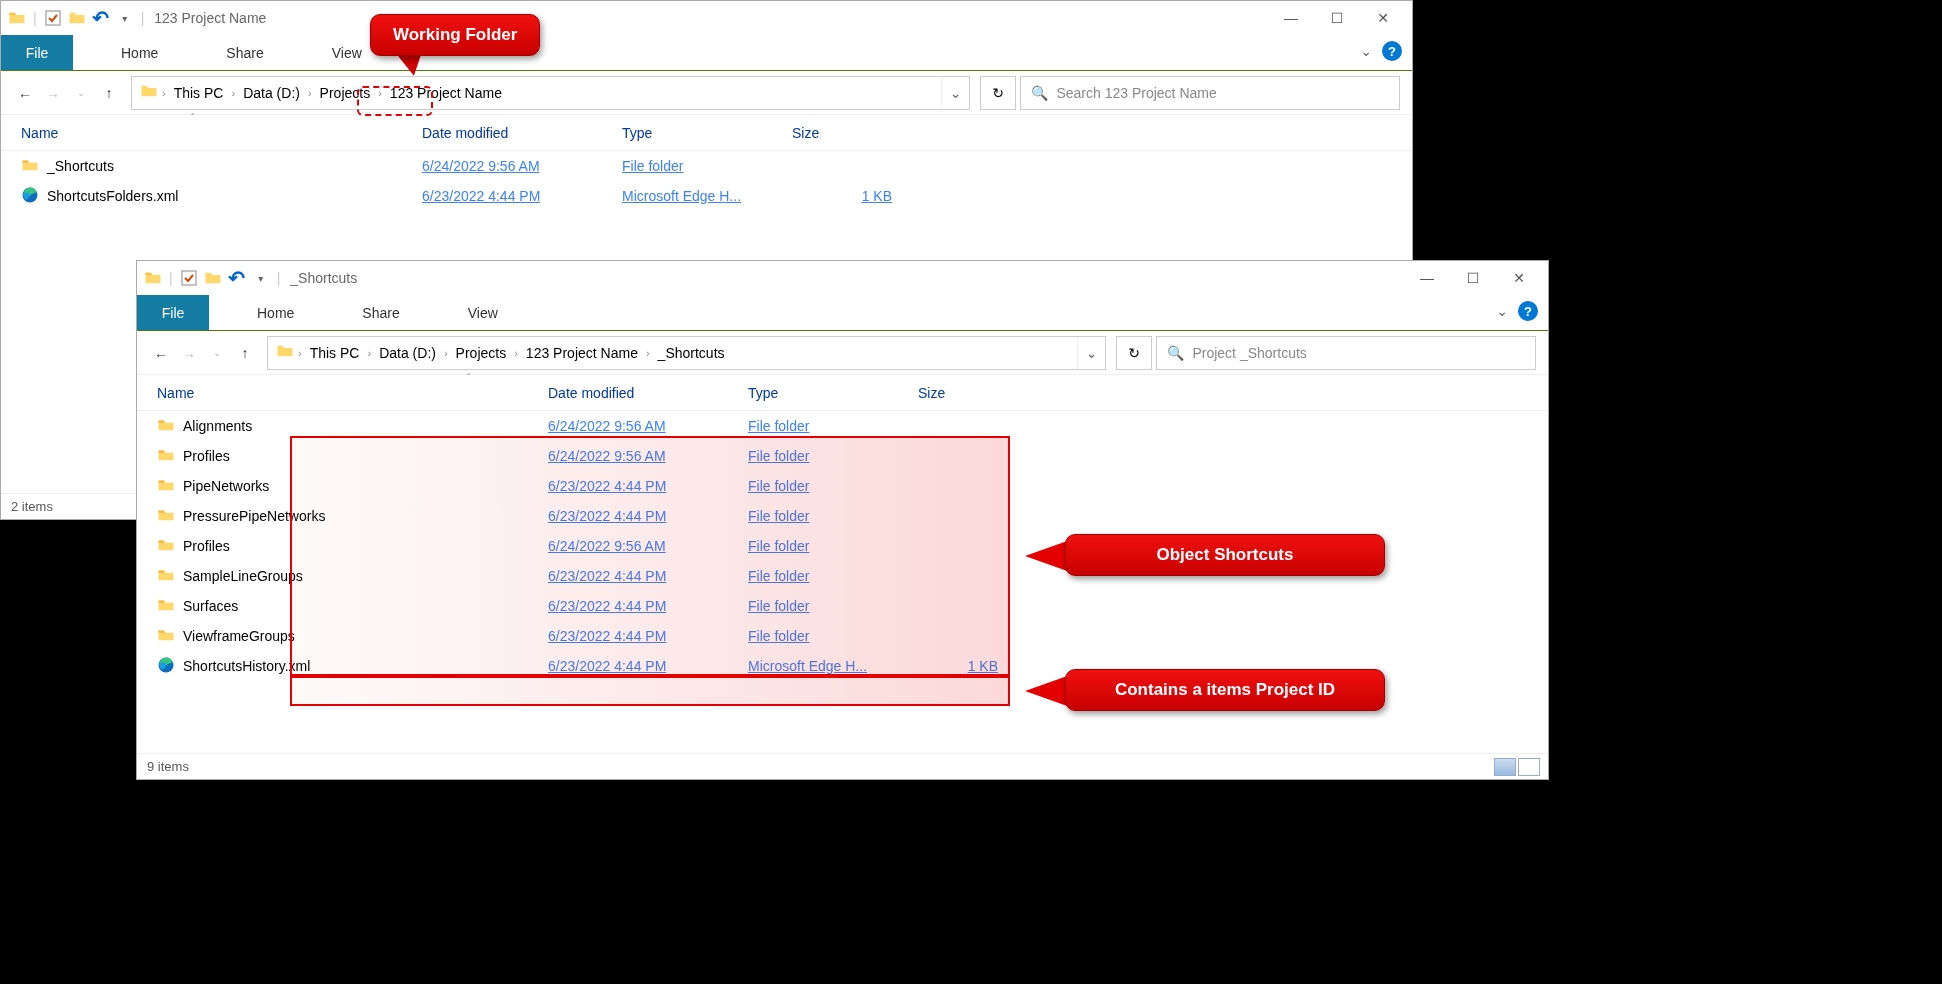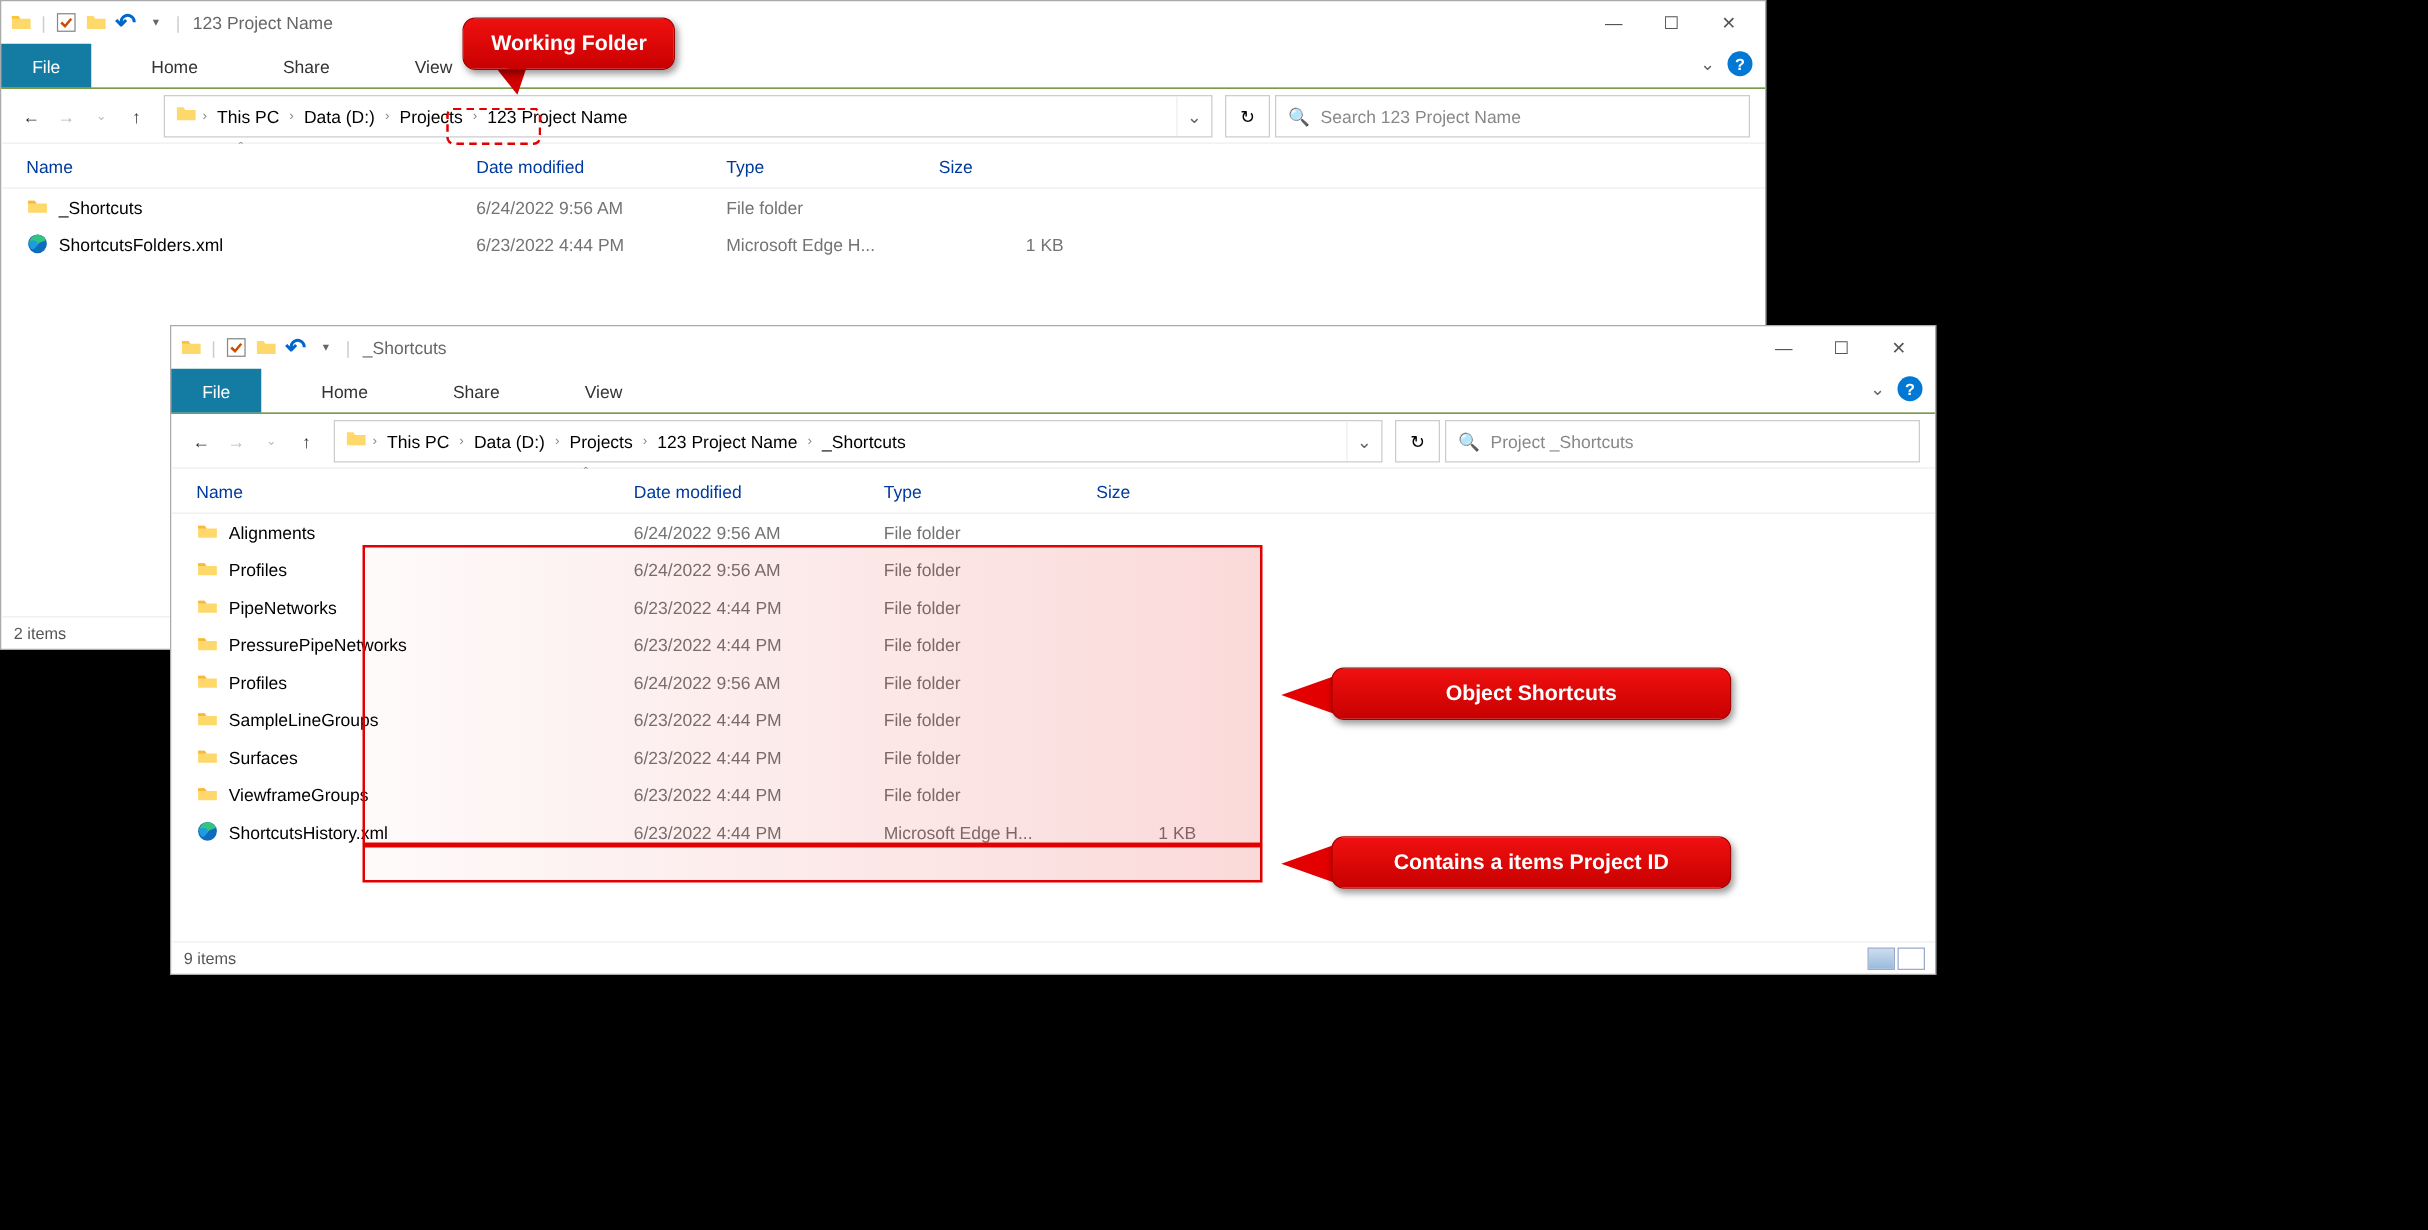--- a/index.html
+++ b/index.html
@@ -23,27 +23,27 @@
   .navbtn.disabled { color: #bbb; }
   .addr { flex: 1; height: 34px; border: 1px solid #ccc; display: flex; align-items: center; padding: 0 8px; gap: 4px; margin: 0 6px; position: relative; }
   .addr .crumb { padding: 2px 4px; }
   .addr .chev { color: #888; font-size: 11px; }
   .addr-controls { position: absolute; right: 0; top: 0; height: 100%; display: flex; align-items: center; }
   .addr-controls .dd { width: 28px; height: 100%; display: flex; align-items: center; justify-content: center; color: #666; border-left: 1px solid #eee; }
   .refresh { width: 36px; height: 34px; border: 1px solid #ccc; display: flex; align-items: center; justify-content: center; }
   .search { width: 380px; height: 34px; border: 1px solid #ccc; display: flex; align-items: center; padding: 0 10px; color: #888; gap: 8px; }
   .headers { height: 36px; display: flex; align-items: center; border-bottom: 1px solid #eee; color: #003a9e; padding-left: 20px; position: relative; }
   .col-name { width: 360px; }
-  .col-date { width: 200px; }
+  .col-date { width: 200px; margin-left: 41px; }
   .col-type { width: 170px; }
   .col-size { width: 120px; text-align: right; padding-right: 20px; }
   .sort-ind { position: absolute; top: -2px; font-size: 10px; color: #888; }
   .row { height: 30px; display: flex; align-items: center; padding-left: 20px; }
   .row .col-name { display: flex; align-items: center; gap: 8px; color: #000; }
-  .row .col-date, .row .col-type, .row .col-size { color: #737373; }
+  .row .col-date, .row .col-type, .row .col-size { color: #3b82f6; text-decoration: underline; }
   .folder-svg { width: 18px; height: 18px; }
   .edge-svg { width: 18px; height: 18px; }
   .status { position: absolute; bottom: 0; left: 0; right: 0; height: 26px; display: flex; align-items: center; padding: 0 10px; color: #555; border-top: 1px solid #eee; font-size: 13px; }
   .status .view-icons { position: absolute; right: 8px; bottom: 3px; display: flex; gap: 2px; }
   .status .view-icons div { width: 22px; height: 18px; border: 1px solid #9ac; }
   .highlight-box { position: absolute; border: 2px solid #E30000; background: linear-gradient(to right, rgba(227,0,0,0.02), rgba(227,0,0,0.15)); pointer-events: none; }
   .callout { position: absolute; background: linear-gradient(#F01010, #C80000); color: #fff; font-weight: bold; border-radius: 10px; padding: 10px 22px; font-size: 17px; box-shadow: 2px 3px 6px rgba(0,0,0,0.4); border: 1px solid #a00000; z-index: 50; }
   .callout-arrow-left { position: absolute; width: 0; height: 0; border-top: 16px solid transparent; border-bottom: 16px solid transparent; border-right: 45px solid #E30000; z-index: 49; }
   .dashed-highlight { position: absolute; border: 2px dashed #E30000; border-radius: 6px; pointer-events: none; }
   .bubble-tail { position: absolute; width: 0; height: 0; border-left: 12px solid transparent; border-right: 12px solid transparent; border-top: 22px solid #D00000; transform: rotate(-10deg); z-index: 49; }

